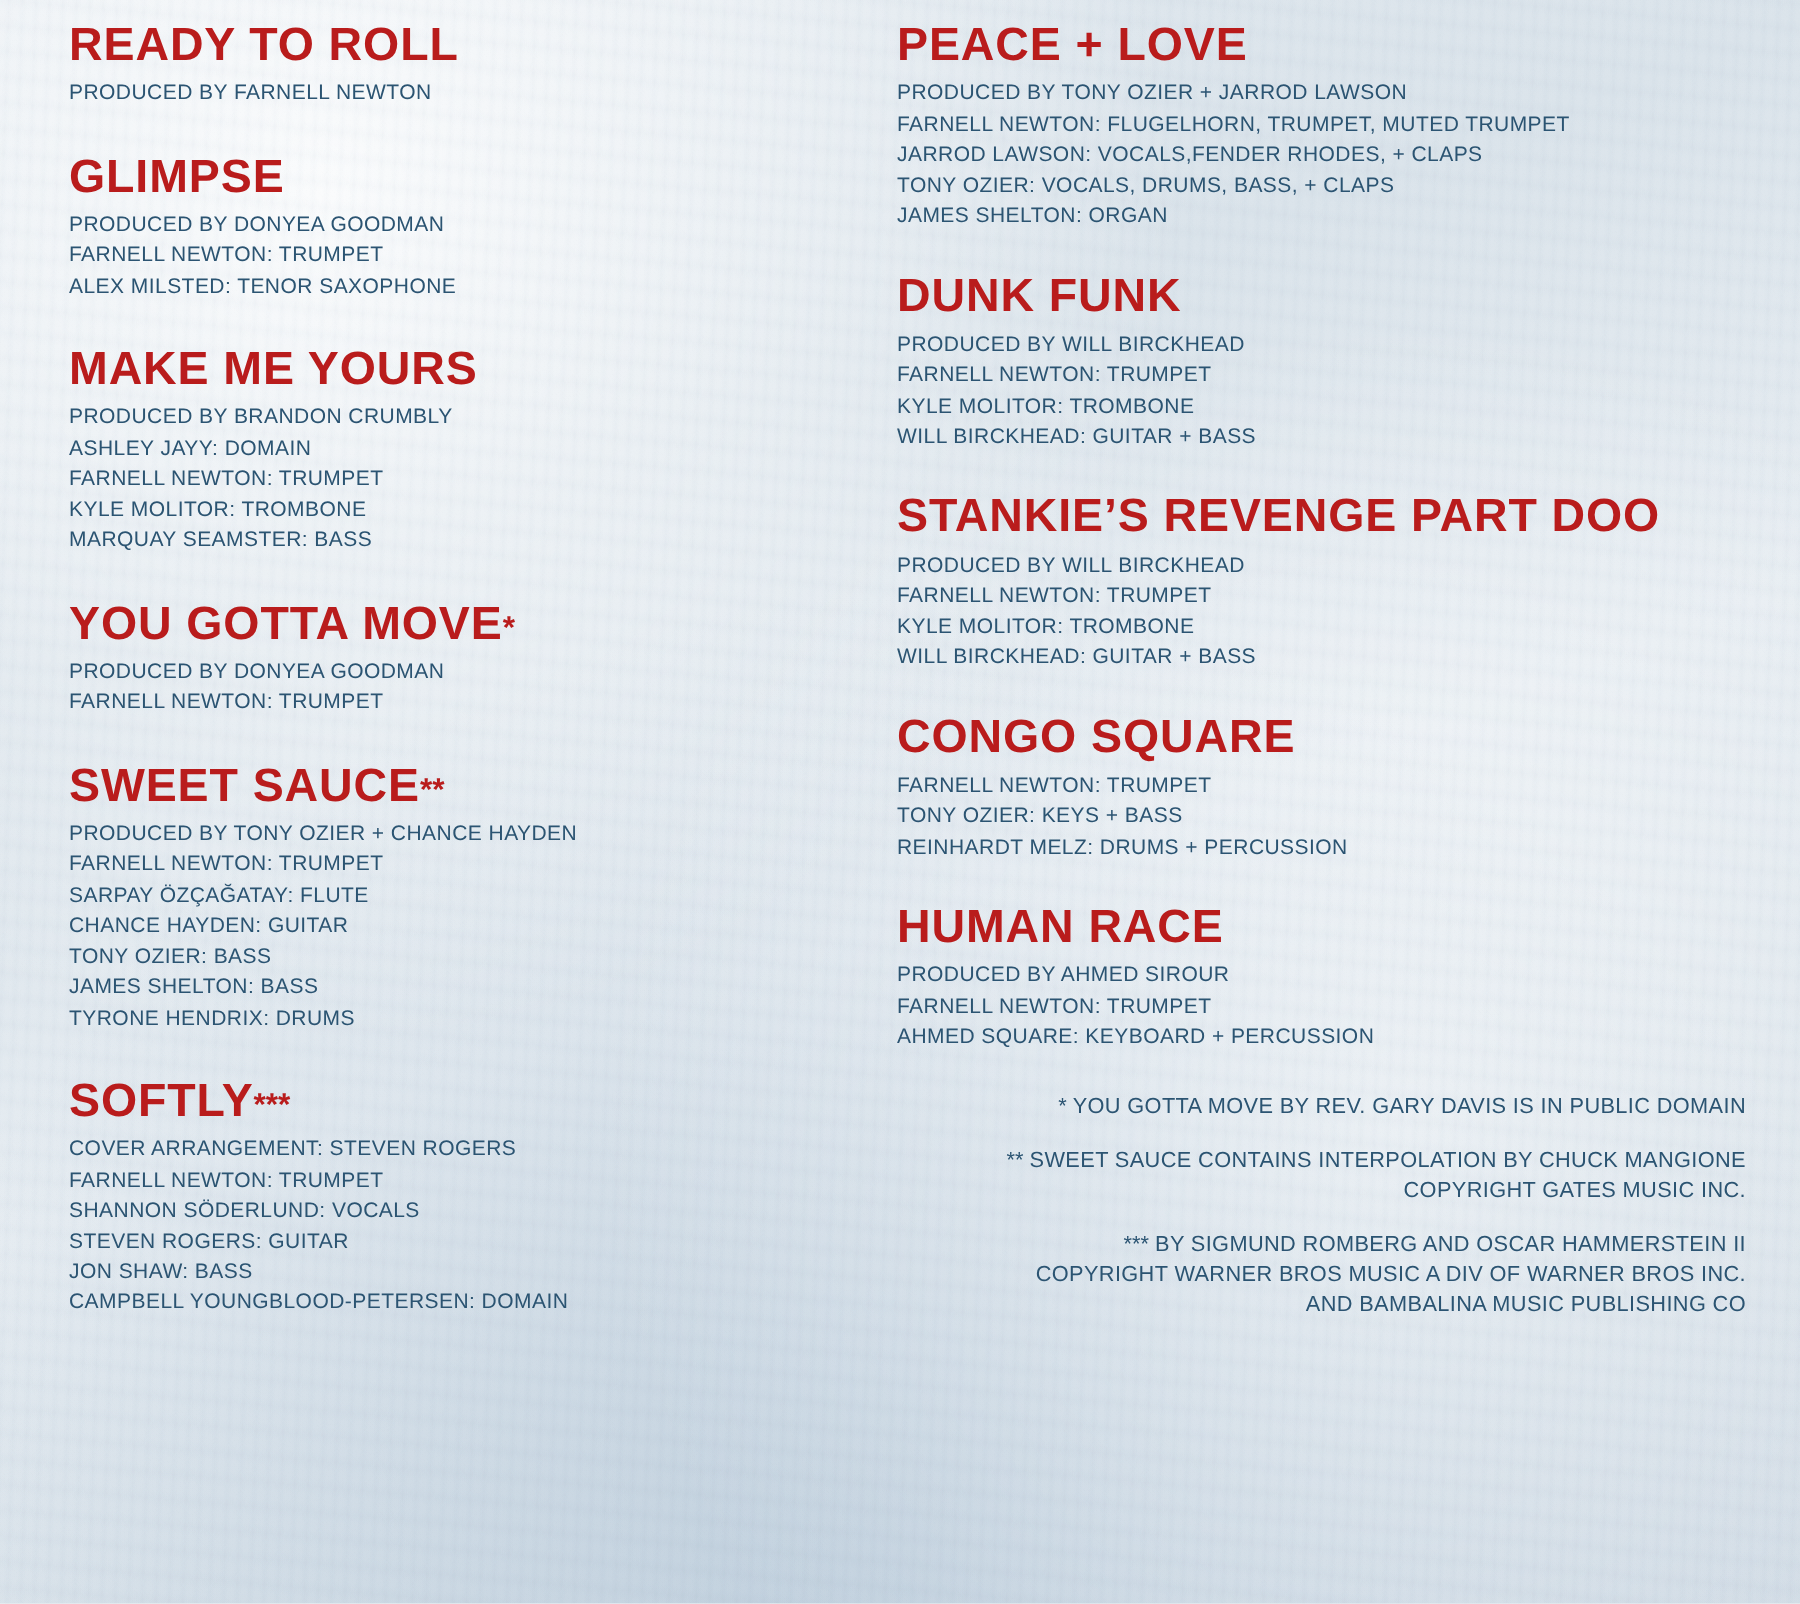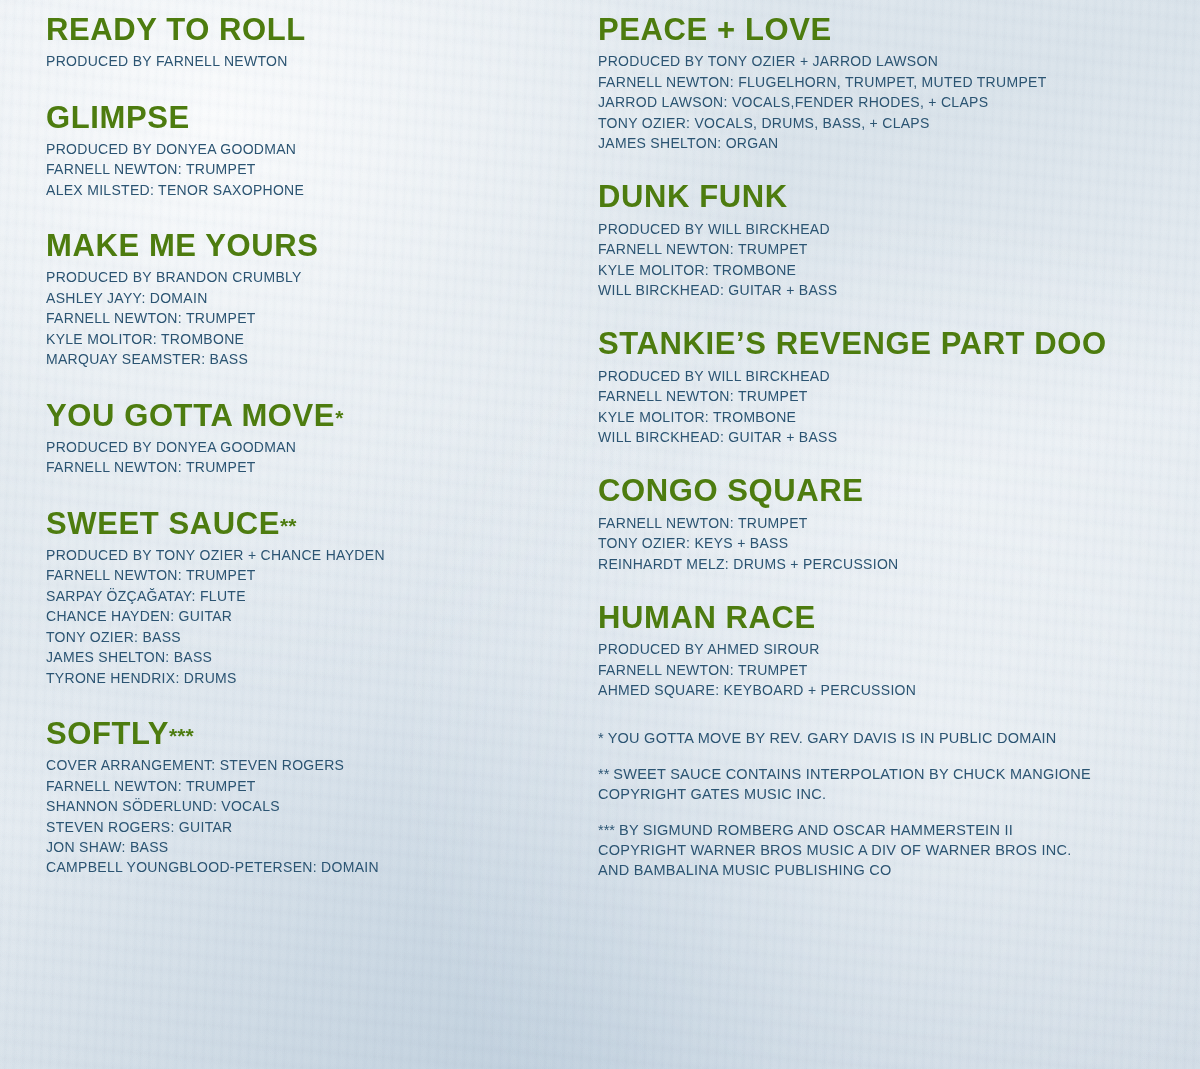--- a/index.html
+++ b/index.html
@@ -57,21 +57,21 @@
     padding-left: 52px;
     padding-right: 36px;
   }
   .track {
     margin-bottom: 30px;
   }
   .col-right .track {
     margin-bottom: 28px;
   }
   .track-title {
-    color: #4d7c0f;
+    color: #b91c1c;
     font-size: 31px;
     line-height: 1.04;
     font-weight: 700;
     letter-spacing: 0.6px;
     margin: 0 0 5px 0;
     white-space: nowrap;
   }
   .track-title .stars {
     font-size: 21px;
     letter-spacing: 0px;
@@ -79,20 +79,21 @@
   }
   .credit {
     color: #2b5472;
     font-size: 14px;
     line-height: 1.46;
     letter-spacing: 0.3px;
     white-space: nowrap;
   }
   .footnotes {
     margin-top: 6px;
+    text-align: right;
   }
   .footnote {
     color: #2b5472;
     font-size: 14.5px;
     line-height: 1.38;
     letter-spacing: 0.25px;
     margin-bottom: 16px;
     white-space: nowrap;
   }
   .footnote .mark {

